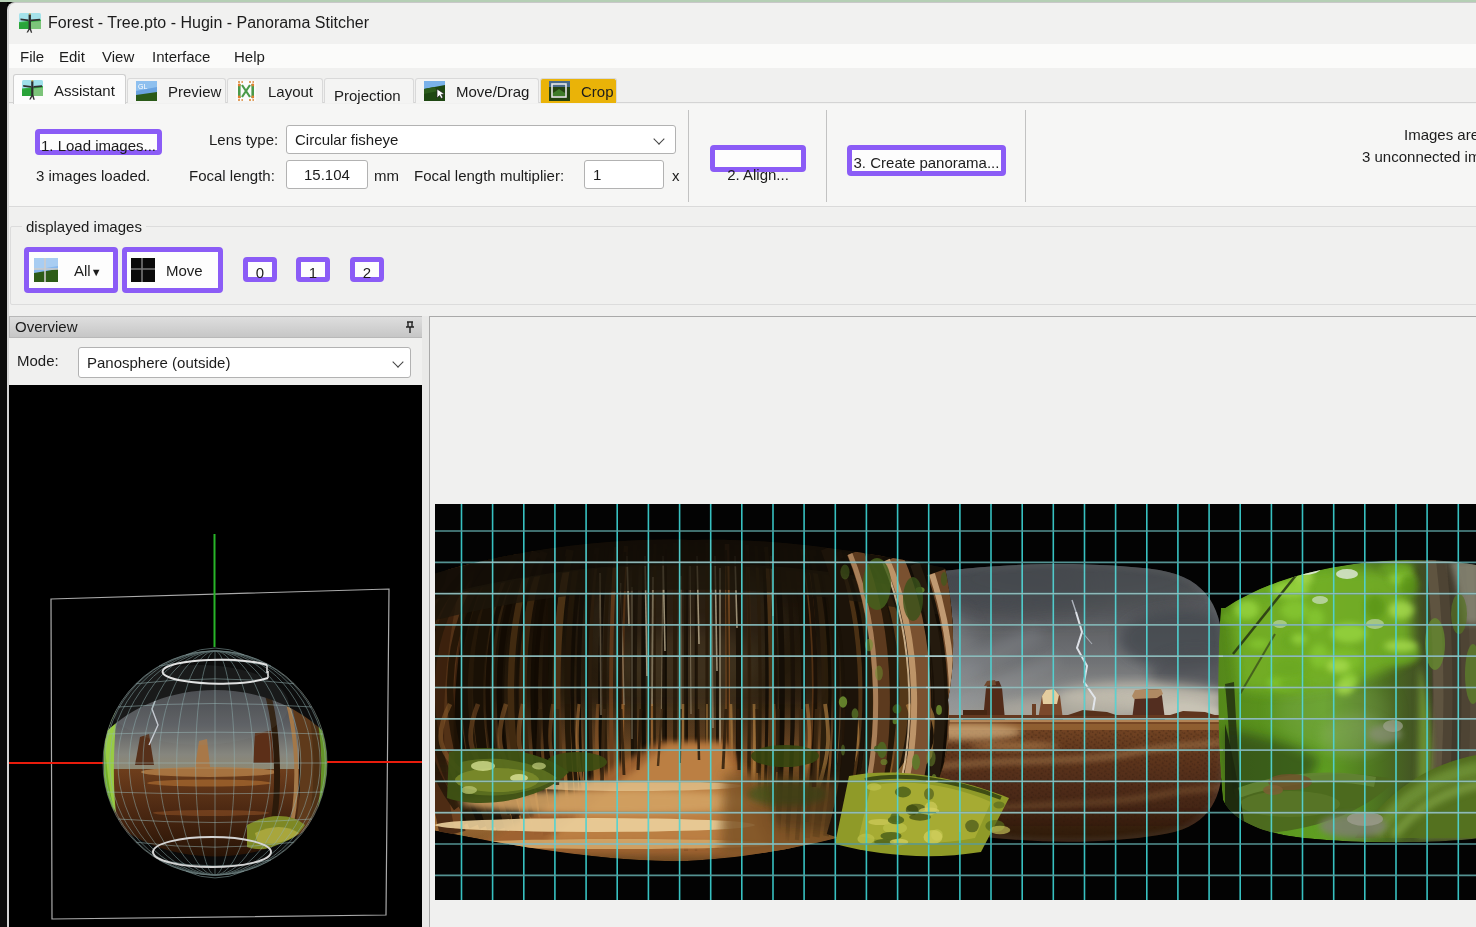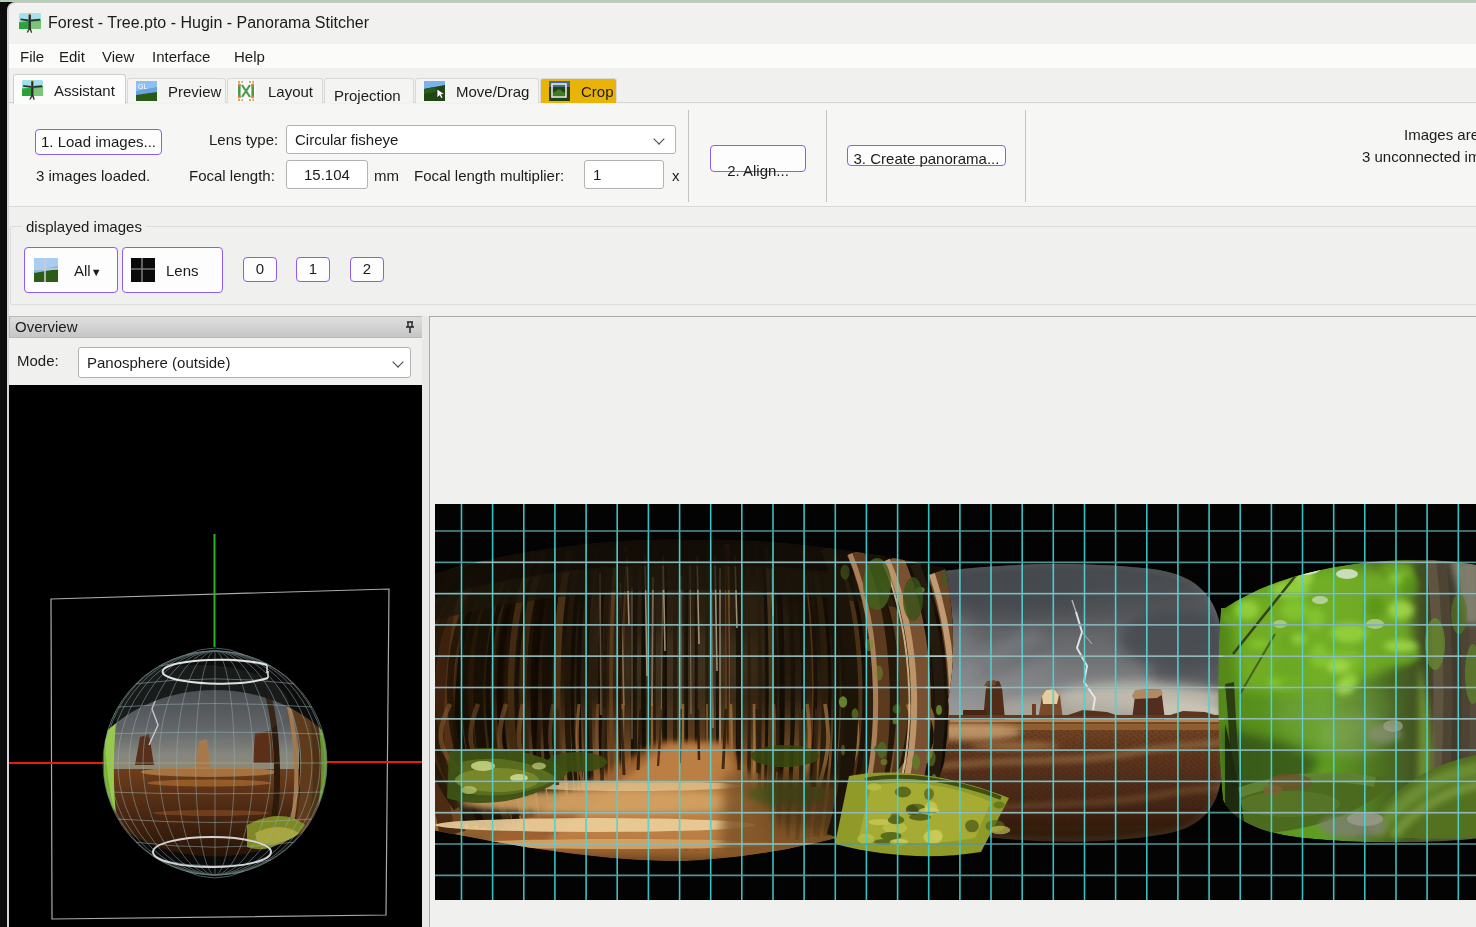--- a/index.html
+++ b/index.html
@@ -1,17 +1,17 @@
 <!DOCTYPE html>
 <html><head><meta charset="utf-8"><style>
 * { margin:0; padding:0; box-sizing:border-box; }
 html,body { width:1476px; height:927px; overflow:hidden; background:#000;
   font-family:"Liberation Sans",sans-serif; }
 .t15 { font-size:15px; color:#1c1c1c; line-height:17px; white-space:nowrap; }
-.btn { position:absolute; background:#fdfdfd; border:1px solid #8b5cf6; border-radius:4px;
+.btn { position:absolute; background:#fdfdfd; border:5px solid #8b5cf6; border-radius:4px;
   display:flex; justify-content:center; align-items:flex-start; }
 </style></head>
 <body>
 <div style="position:absolute;left:0;top:0;width:1476px;height:2px;background:#b5cfb5"></div>
 <div style="position:absolute;left:0;top:2px;width:7px;height:925px;background:#0c0c0c"></div>
 <div style="position:absolute;left:7px;top:2px;width:1469px;height:925px;background:#f1f1f0;border-left:2px solid #d5d5d5;border-top:1px solid #c8c8c8;border-radius:8px 0 0 0"></div>
 <div style="position:absolute;left:19px;top:13px"><svg width="22" height="20" viewBox="0 0 22 20">
       <rect width="22" height="16" rx="1.5" fill="#a5e2ea"></rect>
       <path d="M0 9 L22 6.5 L22 16 L0 16 Z" fill="#35b045"></path>
       <path d="M0 10.5 L12 8.5 L12 16 L0 16 Z" fill="#2aa43a"></path>
@@ -104,42 +104,42 @@
 <div class="t15" style="position:absolute;left:414px;top:167px">Focal length multiplier:</div>
 <div style="position:absolute;left:584px;top:160px;width:80px;height:29px;background:#fff;border:1px solid #b2b2b2;border-radius:3px"></div>
 <div class="t15" style="position:absolute;left:593px;top:166px">1</div>
 <div class="t15" style="position:absolute;left:672px;top:167px">x</div>
 <div style="position:absolute;left:688px;top:110px;width:1px;height:92px;background:#c2c2c2"></div>
 <div style="position:absolute;left:826px;top:110px;width:1px;height:92px;background:#c2c2c2"></div>
 <div style="position:absolute;left:1025px;top:110px;width:1px;height:92px;background:#c2c2c2"></div>
 <div class="btn t15" style="left:710px;top:145px;width:96px;height:27px">
     <span style="margin-top:16px">2. Align...</span>
   </div>
-<div class="btn t15" style="left:847px;top:145px;width:159px;height:21px">
+<div class="btn t15" style="left:847px;top:145px;width:159px;height:31px">
     <span style="margin-top:4px">3. Create panorama...</span>
   </div>
 <div class="t15" style="position:absolute;left:1404px;top:126px;white-space:nowrap">Images are connected by control points.</div>
 <div class="t15" style="position:absolute;left:1362px;top:148px;white-space:nowrap">3 unconnected image groups found.</div>
 <div style="position:absolute;left:9px;top:208px;width:1467px;height:108px;background:#f0f0ef"></div>
 <div style="position:absolute;left:10px;top:226px;width:1470px;height:79px;border:1px solid #dcdcdc;border-radius:2px"></div>
 <div class="t15" style="position:absolute;left:22px;top:218px;background:#f0f0ef;padding:0 4px">displayed images</div>
 <div class="btn" style="left:24px;top:247px;width:94px;height:46px"></div>
 <div style="position:absolute;left:34px;top:258px"><svg width="24" height="24" viewBox="0 0 24 24">
       <rect width="24" height="24" fill="#88b8ec"></rect>
       <path d="M0 0 H24 V8 L0 12 Z" fill="#a8cdf2"></path>
       <path d="M0 15 L24 11 V24 H0 Z" fill="#2d5c17"></path>
       <path d="M11 0 V24 M0 11 H24" stroke="#cccccc" stroke-width="1.6"></path>
     </svg></div>
 <div class="t15" style="position:absolute;left:74px;top:262px">All<span style="font-size:11px">▼</span></div>
 <div class="btn" style="left:122px;top:247px;width:101px;height:46px"></div>
 <div style="position:absolute;left:131px;top:258px"><svg width="24" height="24" viewBox="0 0 24 24">
       <rect width="24" height="24" fill="#0a0a0a"></rect>
       <path d="M11 0 V24 M0 11 H24" stroke="#777" stroke-width="1.6"></path>
     </svg></div>
-<div class="t15" style="position:absolute;left:166px;top:262px">Lens</div>
+<div class="t15" style="position:absolute;left:166px;top:262px">Move</div>
 <div class="btn t15" style="left:243px;top:257px;width:34px;height:25px">
     <span style="margin-top:2px">0</span>
   </div>
 <div class="btn t15" style="left:296px;top:257px;width:34px;height:25px">
     <span style="margin-top:2px">1</span>
   </div>
 <div class="btn t15" style="left:350px;top:257px;width:34px;height:25px">
     <span style="margin-top:2px">2</span>
   </div>
 <div style="position:absolute;left:9px;top:316px;width:416px;height:611px;background:#f0f0ef"></div>

